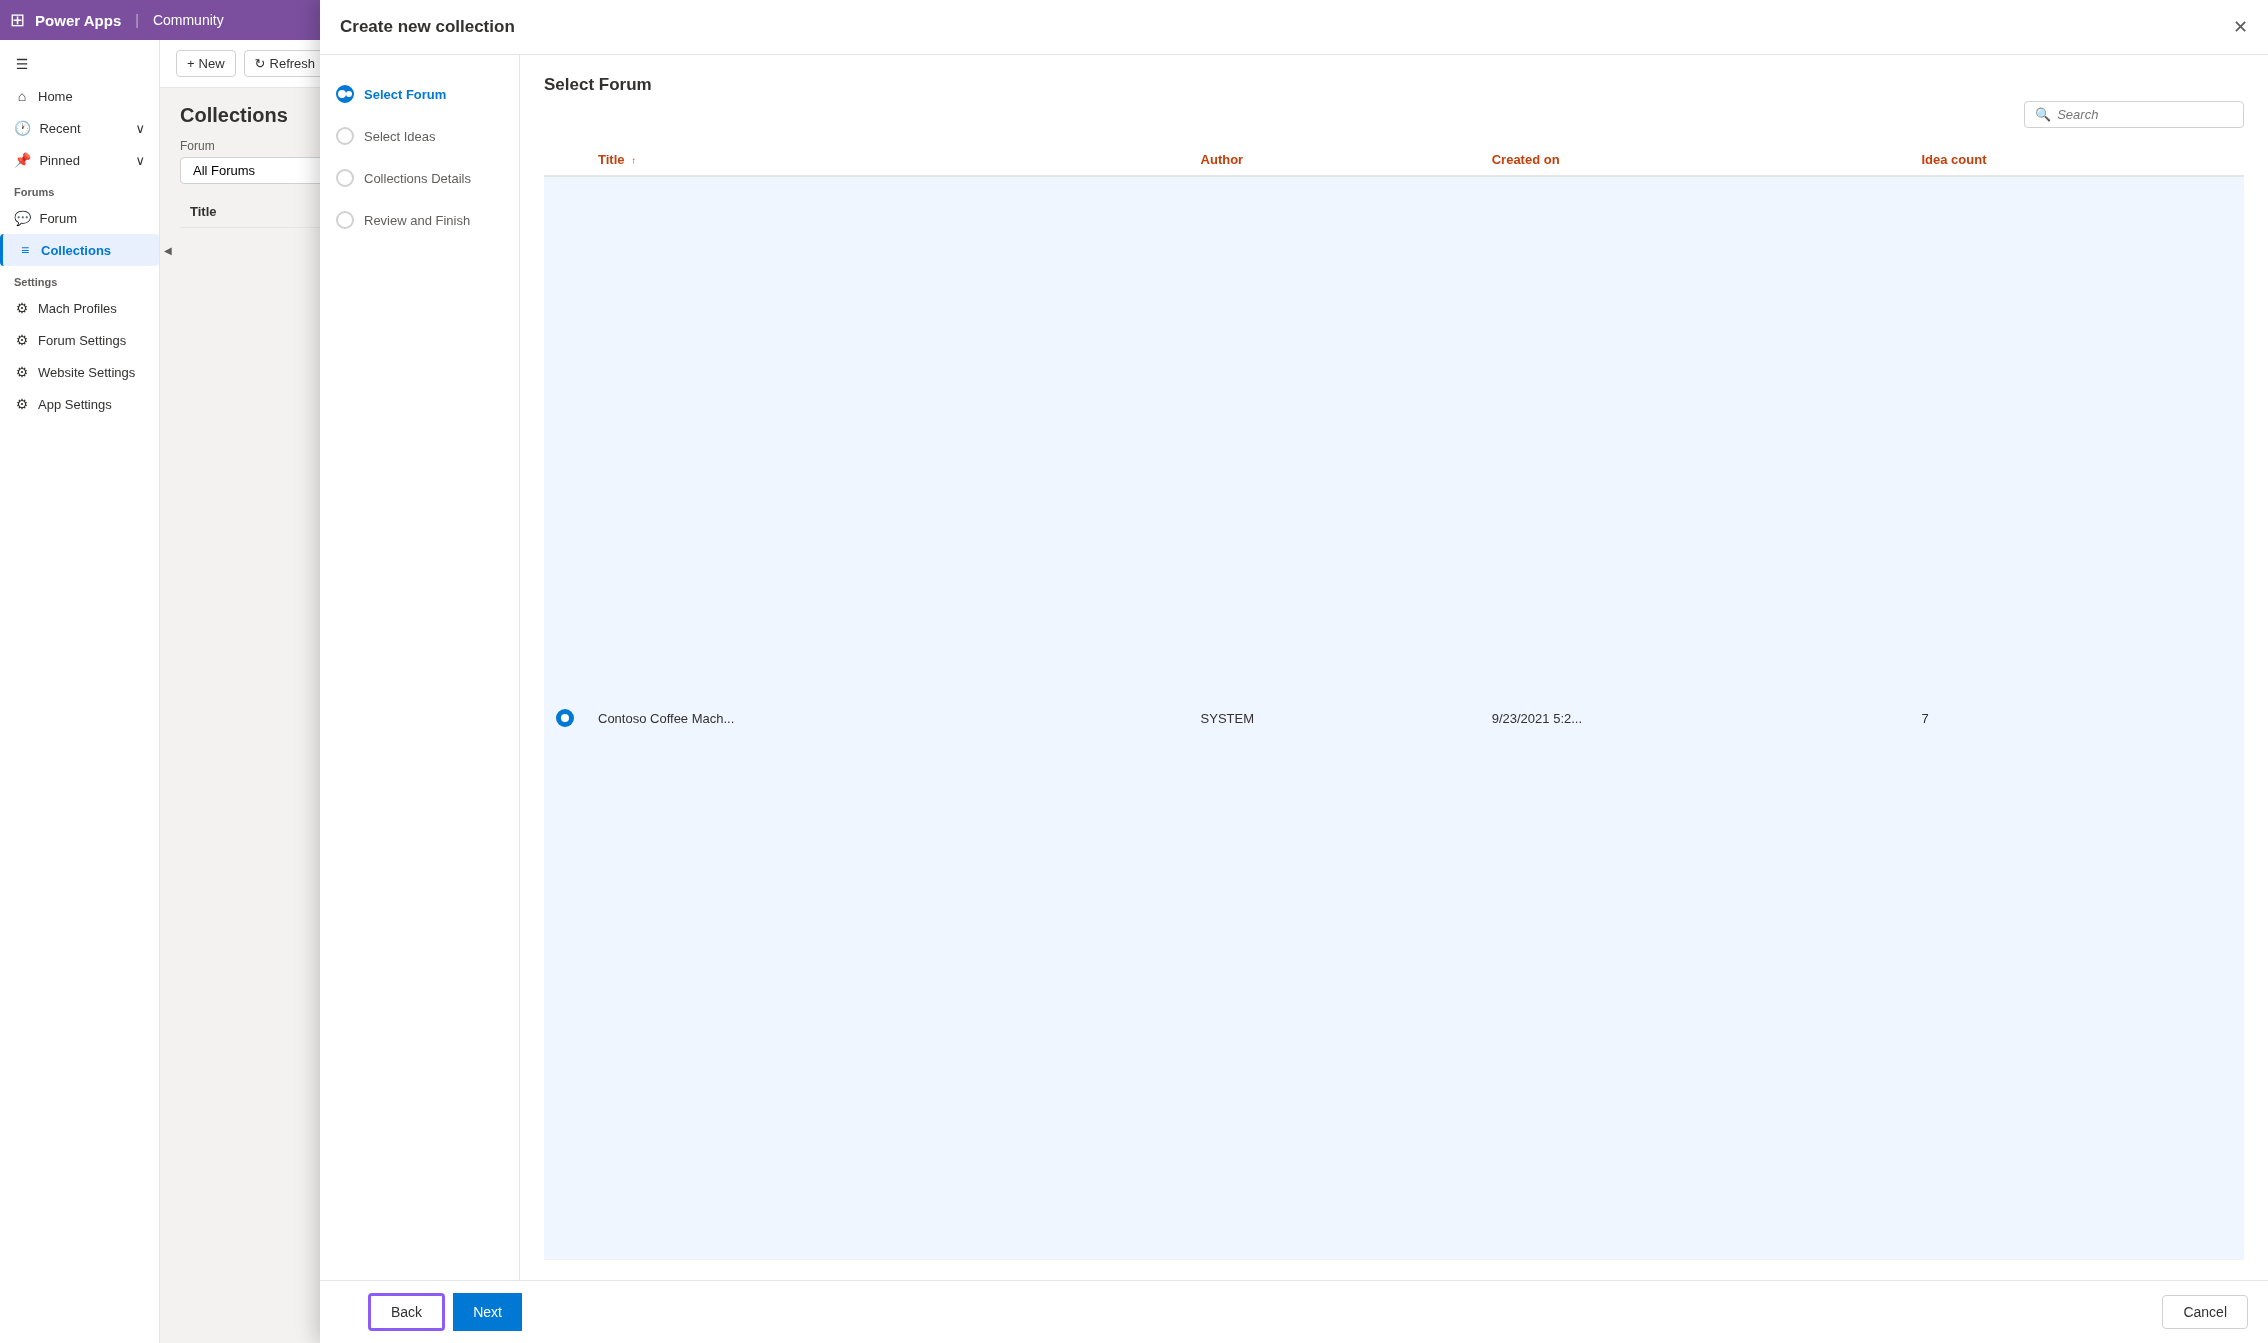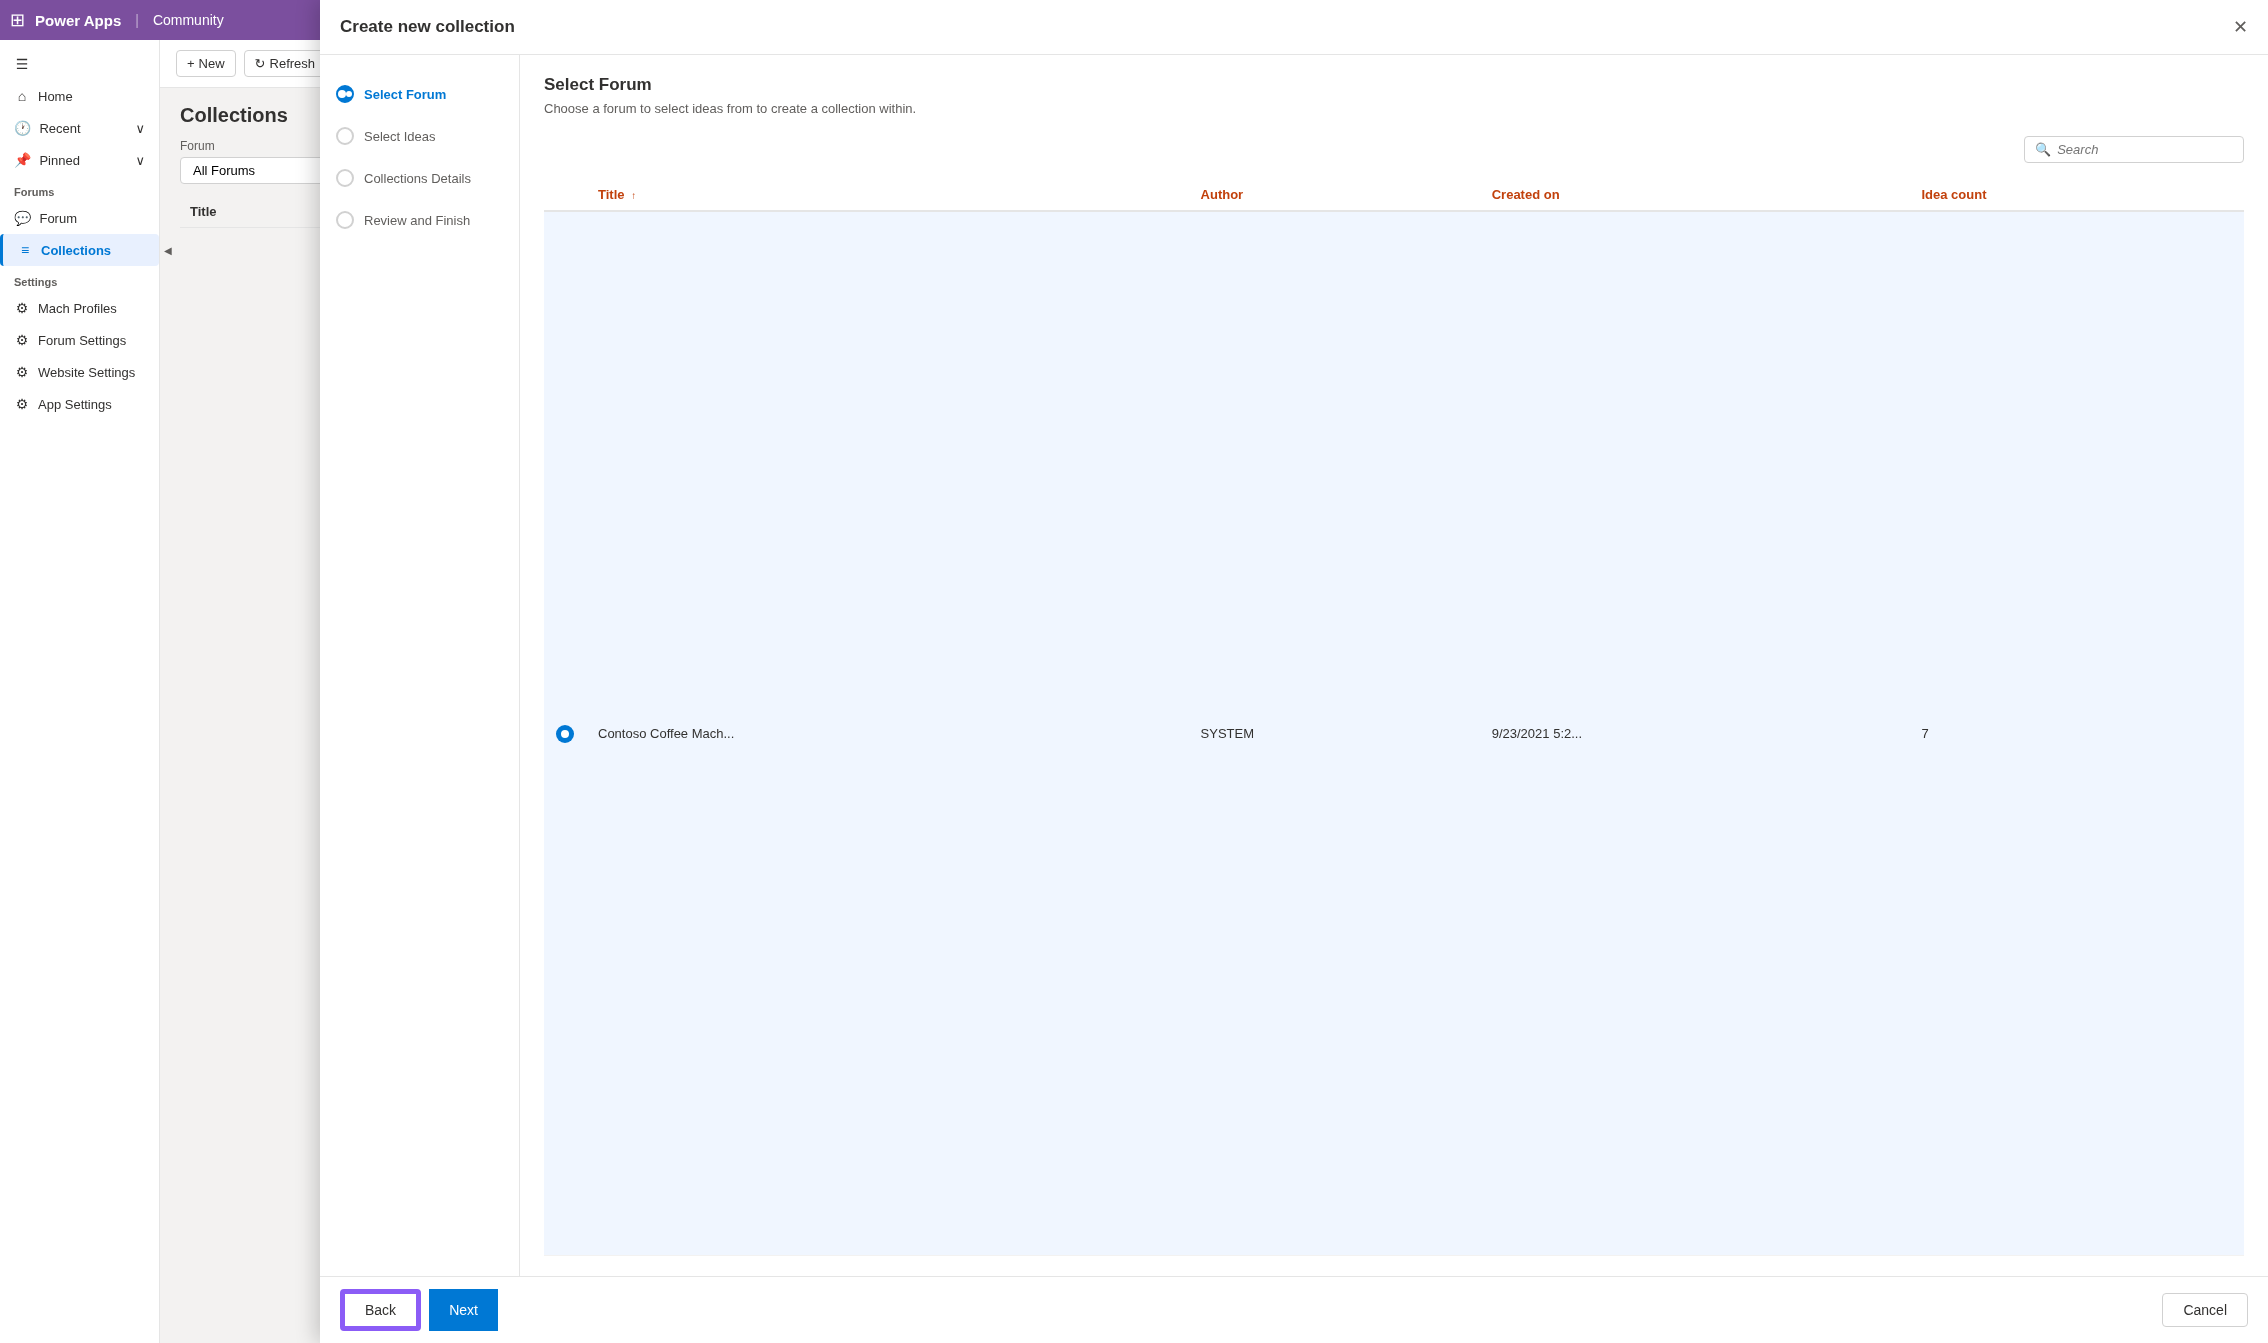--- a/index.html
+++ b/index.html
@@ -125,22 +125,22 @@
     .modal-footer {
       display: flex; align-items: center; justify-content: space-between;
       padding: 12px 20px; border-top: 1px solid #e5e5e5;
     }
     .footer-left { display: flex; gap: 8px; }
     .btn-primary {
       background: #0078d4; color: white; border: none; padding: 8px 20px;
       border-radius: 0; font-size: 14px; cursor: pointer; font-weight: 500;
     }
     .btn-secondary {
-      background: #fff; color: #323130; border: 5px solid #8b5cf6; padding: 8px 20px;
-      border-radius: 4px; font-size: 14px; cursor: pointer;
+      background: #fff; color: #323130; border: 3px solid #8b5cf6; padding: 8px 20px;
+      border-radius: 4px; font-size: 14px; cursor: pointer; margin-left: 28px;
     }
     .btn-cancel {
       background: #fff; color: #323130; border: 1px solid #d1d1d1; padding: 8px 20px;
       border-radius: 4px; font-size: 14px; cursor: pointer; margin-left: 48px;
     }
 
     
     .scroll-hint { height: 12px; background: #f3f2f1; display: flex; align-items: center; padding: 0 4px; }
     .scroll-arrow { font-size: 10px; color: #605e5c; cursor: pointer; }
   </style>
@@ -262,21 +262,20 @@
         <span>Collections Details</span>
       </div>
       <div class="wizard-step">
         <div class="step-circle"></div>
         <span>Review and Finish</span>
       </div>
     </div>
 
     <div class="wizard-content">
       <div class="wizard-section-title">Select Forum</div>
-      <div class="wizard-section-desc">Choose a forum to select ideas from to create a collection within.</div>
 
       <div class="modal-search">
         <span class="icon">🔍</span>
         <input type="text" placeholder="Search" style="">
       </div>
 
       <table class="forum-table">
         <thead>
           <tr>
             <th style="width:30px"></th>

